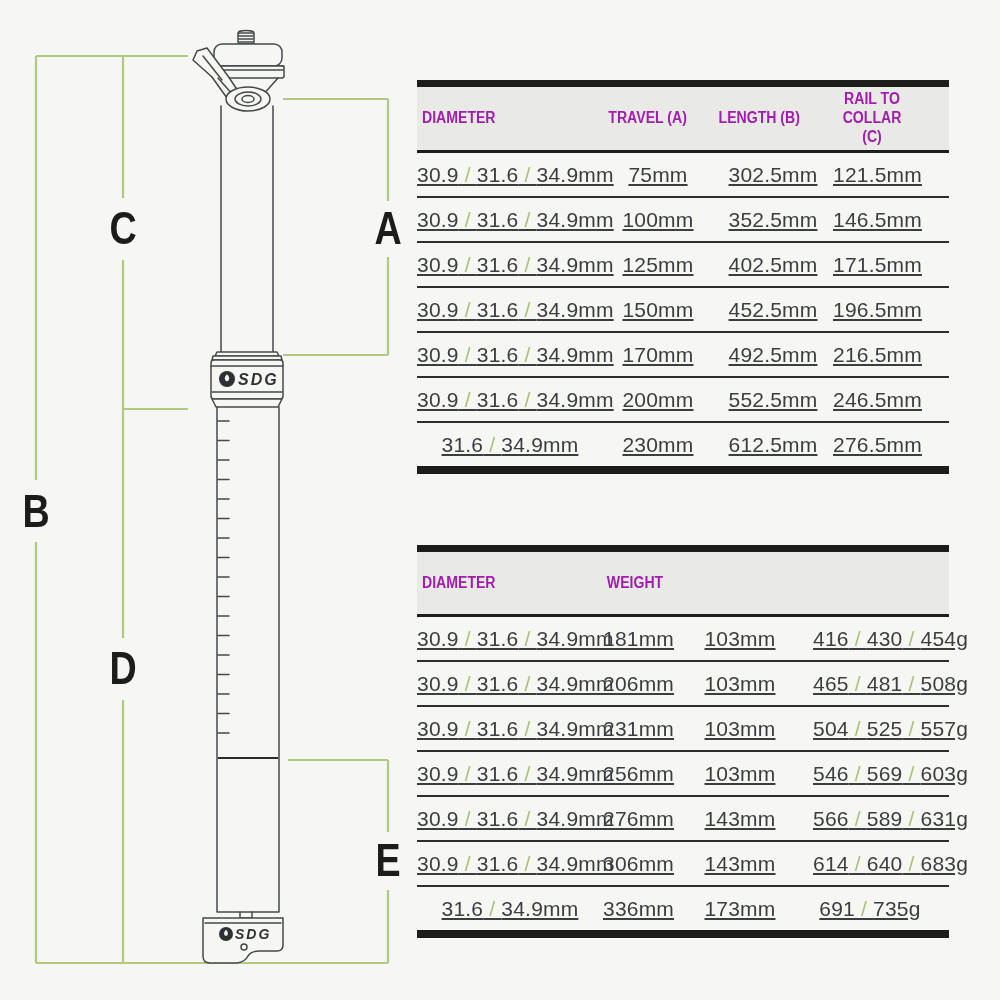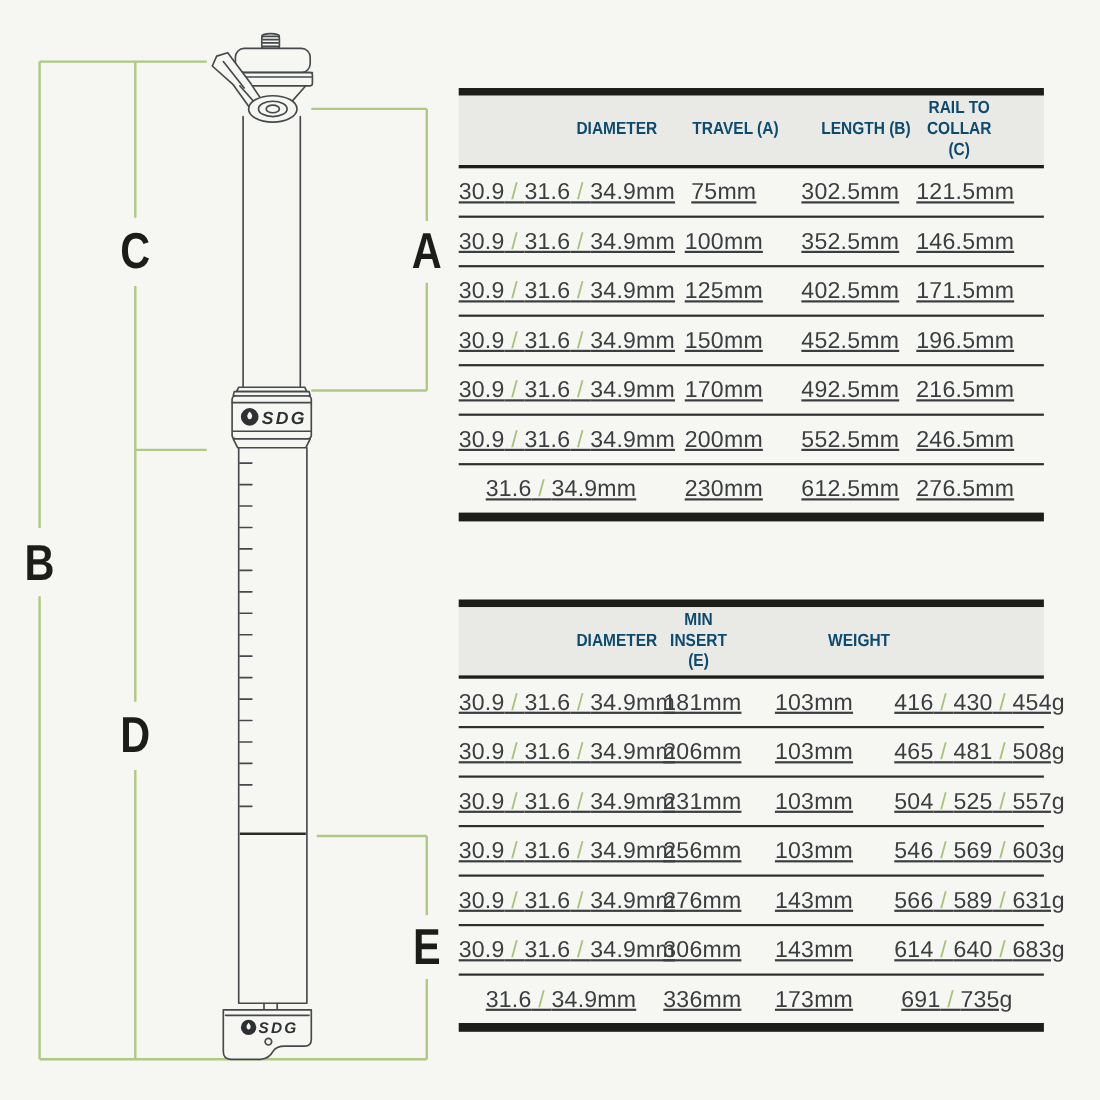--- a/index.html
+++ b/index.html
@@ -23,22 +23,22 @@
   .bar.top{height:7px;}
   .bar.bottom{height:8px;}
   .thead{
     background:#e9e9e6;
     border-bottom:3px solid #1d1d1b;
     display:grid;align-items:center;
   }
   .t1 .thead{height:63px;grid-template-columns:186px 110px 120px 116px;}
   .t2 .thead{height:62px;grid-template-columns:186px 64px 146px 136px;}
   .hcell{
-    display:flex;justify-content:flex-end;align-items:center;
-    font-weight:700;color:#0c4a6e;font-size:16px;line-height:1.18;
+    display:flex;justify-content:flex-start;align-items:center;
+    font-weight:700;color:#a21caf;font-size:16px;line-height:1.18;
     text-align:center;overflow:visible;
   }
   .hcell span{
     display:inline-block;transform:scaleX(.88);transform-origin:center;
     white-space:pre-line;
   }
   .trow{
     display:grid;align-items:center;height:43px;
     border-top:2px solid #2e2e2c;
   }
@@ -216,24 +216,20 @@
     <div class="bar bottom"></div>
   </section>
 
   <section class="spec-table t2">
     <div class="bar top"></div>
     <div class="thead">
       <div class="hcell">
           <span>DIAMETER</span>
         </div>
       <div class="hcell">
-          <span>MIN
-INSERT (E)</span>
-        </div>
-      <div class="hcell">
           <span>WEIGHT</span>
         </div>
     </div>
     <div class="tbody">
         <div class="trow">
           <div class="tcell c0">30.9<span class="slash"> / </span>31.6<span class="slash"> / </span>34.9mm</div>
           <div class="tcell c1">181mm</div>
           <div class="tcell c2">103mm</div>
           <div class="tcell c3">416<span class="slash"> / </span>430<span class="slash"> / </span>454g</div>
         </div>

